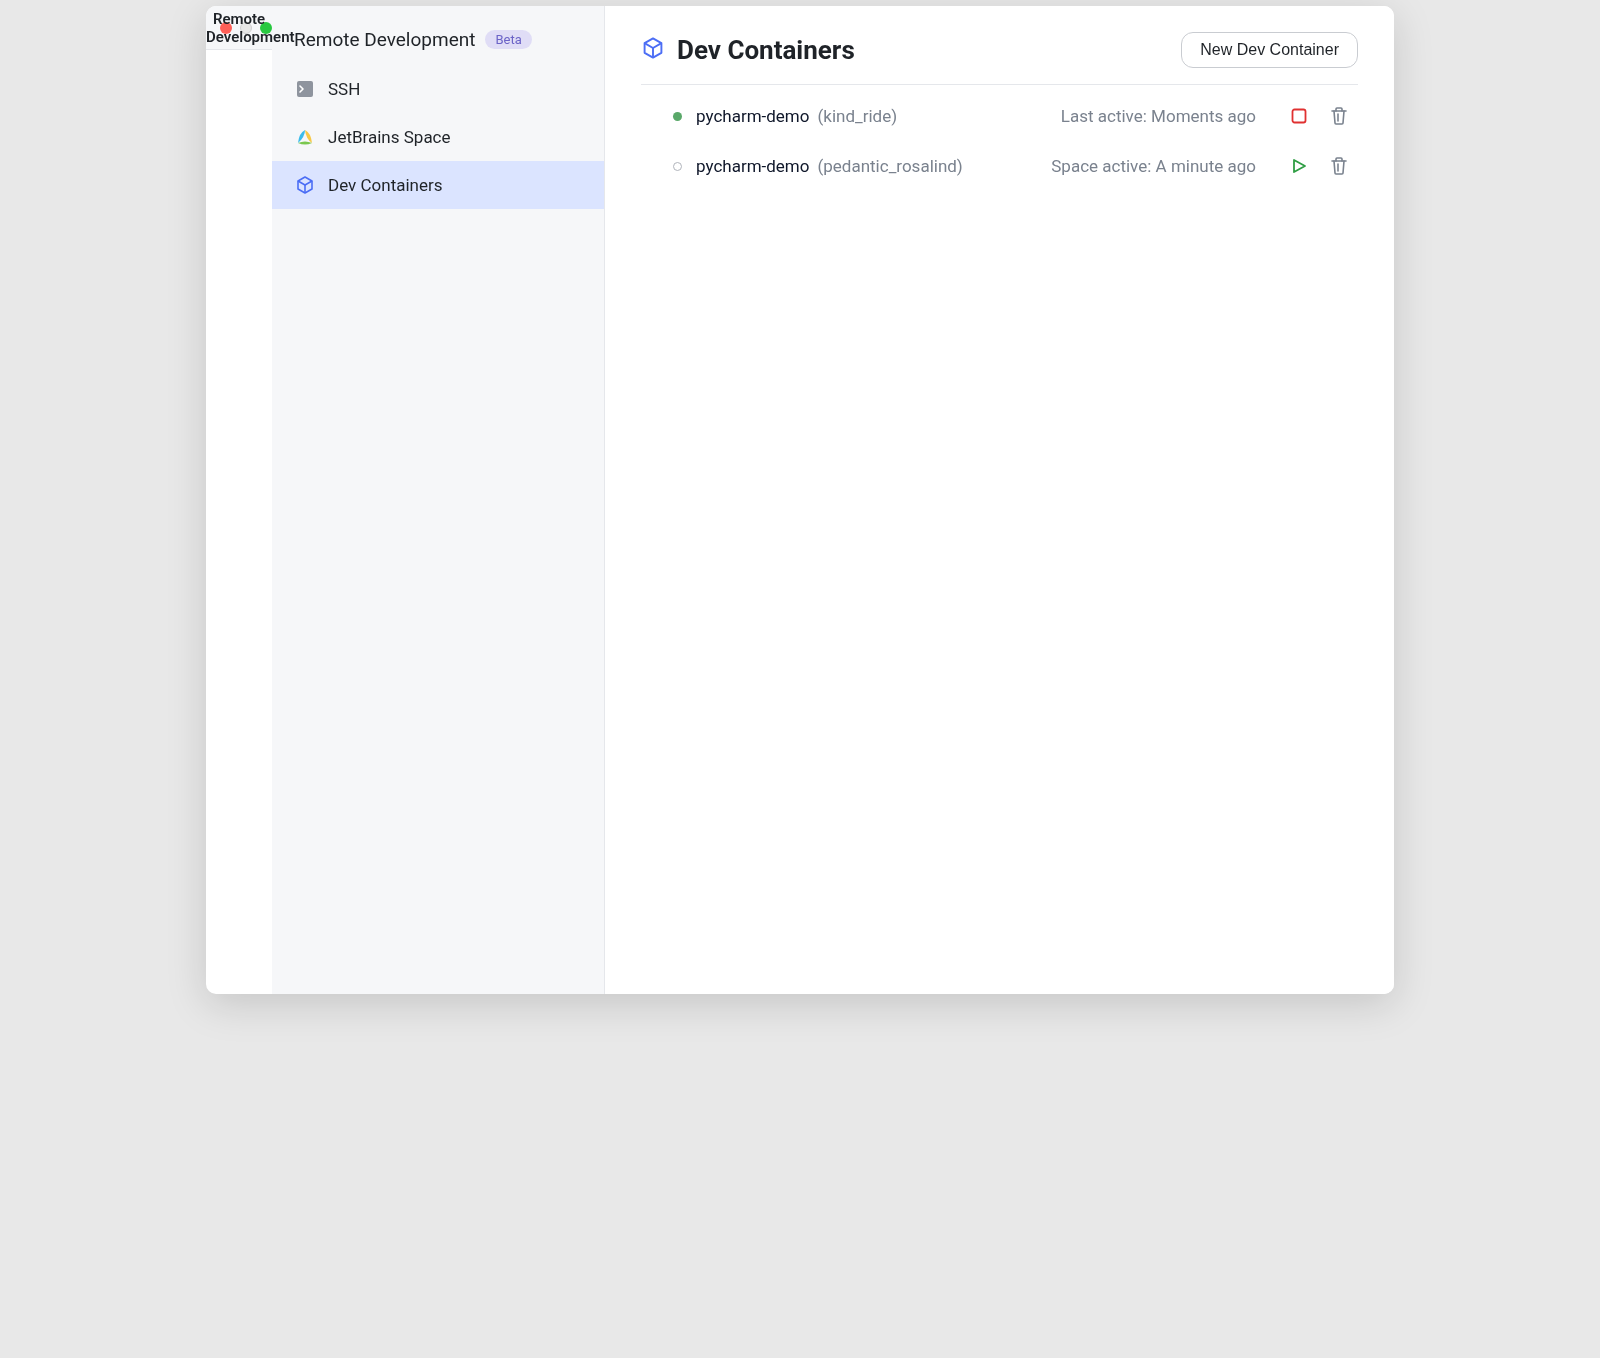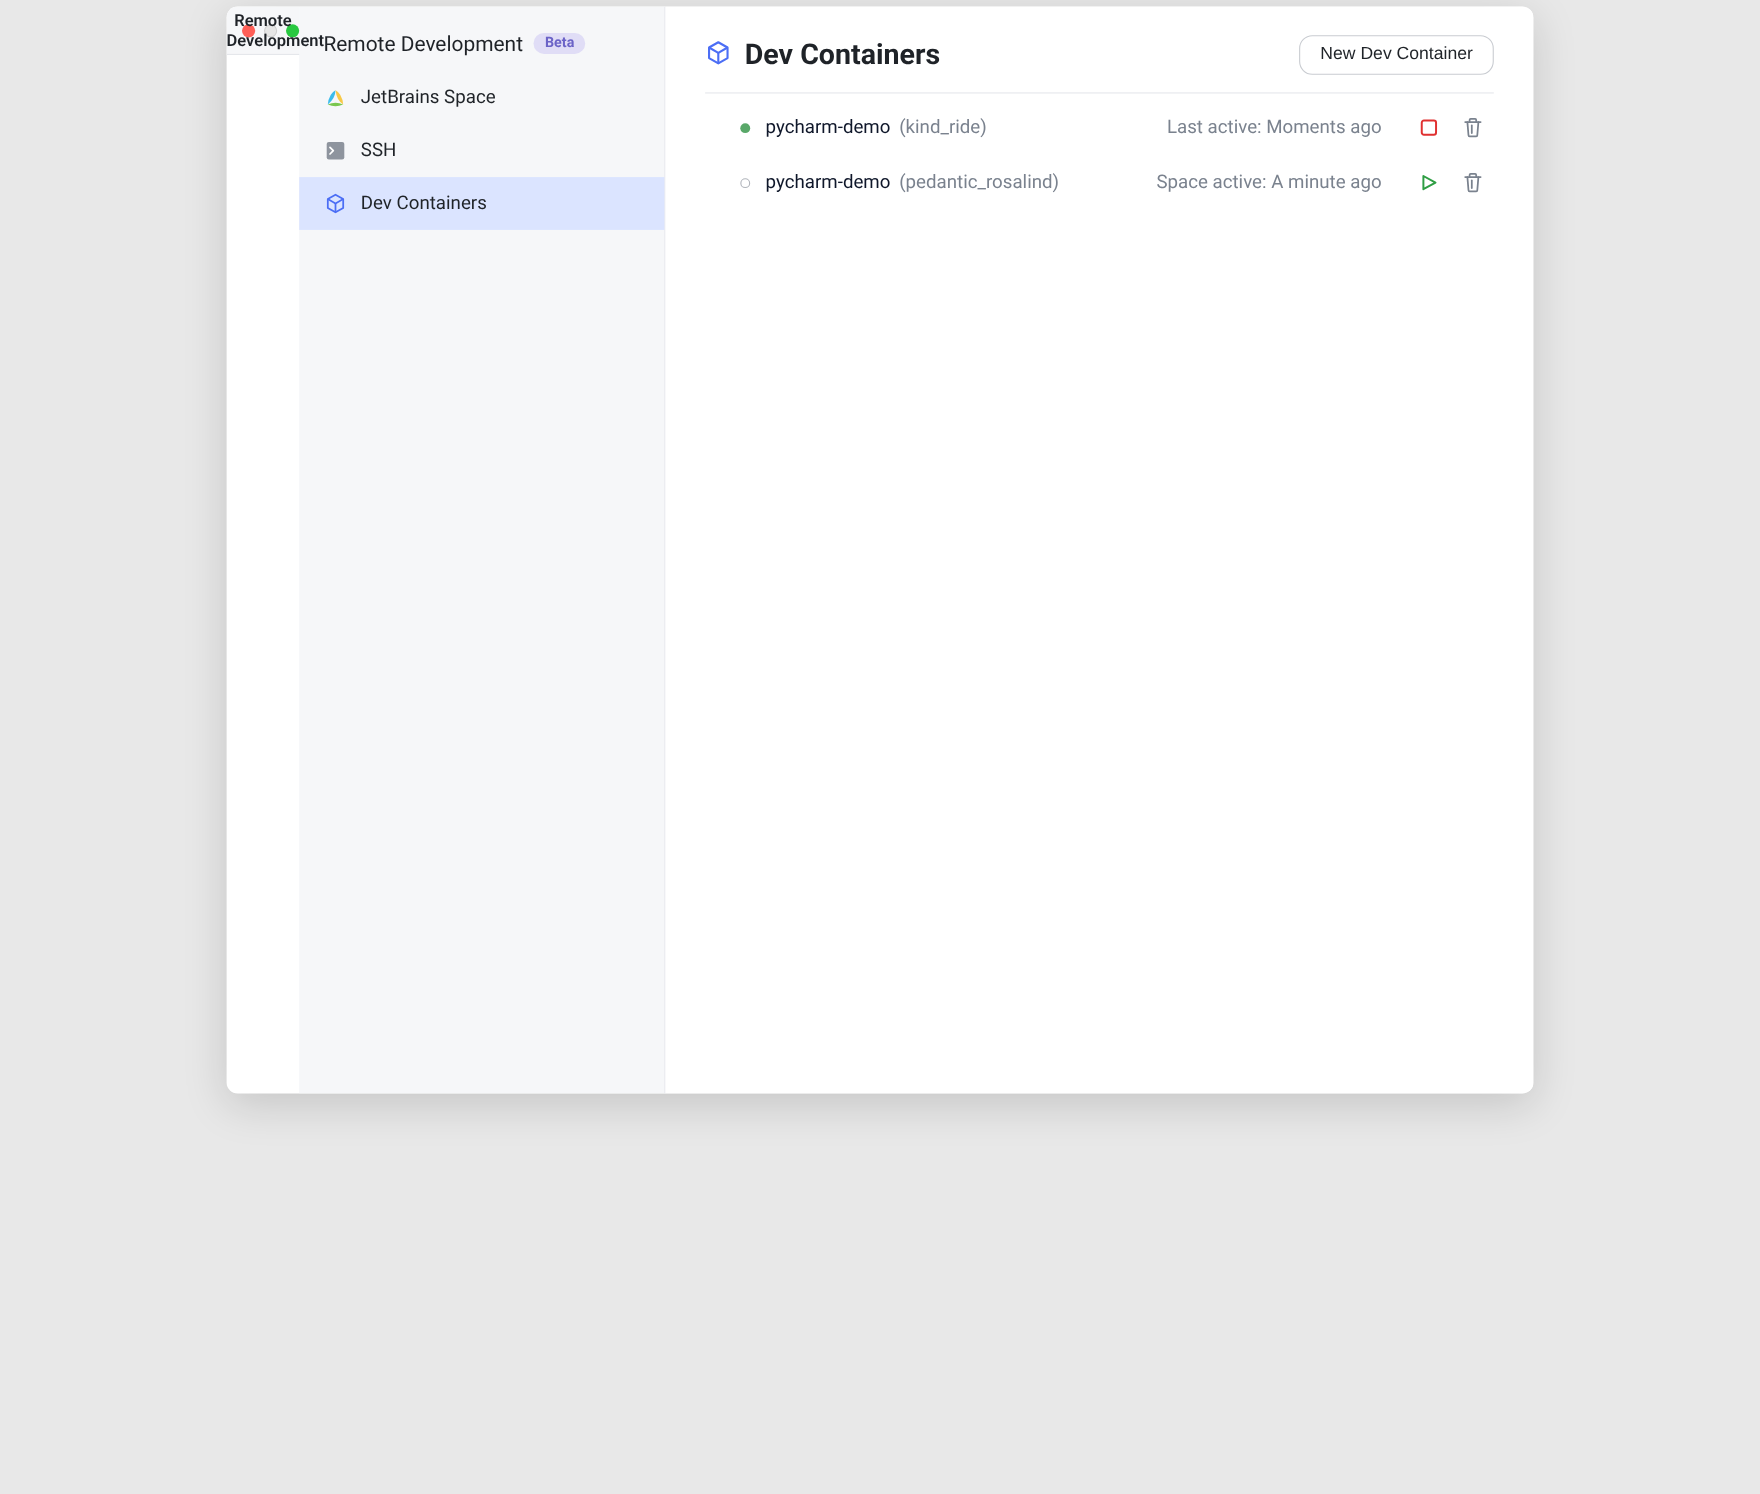--- a/index.html
+++ b/index.html
@@ -69,21 +69,21 @@
   }
   .sidebar-title {
     font-size: 19px;
     font-weight: 400;
     color: #1f2328;
   }
   .beta-badge {
     background: #e0ddf6;
     color: #6b63c7;
     font-size: 13px;
-    font-weight: 700;
+    font-weight: 400;
     padding: 2px 10px;
     border-radius: 10px;
   }
   .sidebar-section-label {
     padding: 12px 22px 10px 22px;
     color: #818998;
     font-size: 17px;
   }
   .sidebar-item {
     display: flex;
@@ -191,37 +191,37 @@
 
   <div class="body">
     <aside class="sidebar">
       <div class="sidebar-header">
         <span class="sidebar-title">Remote Development</span>
         <span class="beta-badge">Beta</span>
       </div>
 
       <div class="sidebar-item">
         <span class="icon-slot">
+          <svg width="18" height="18" viewBox="0 0 18 18">
+              <rect x="1" y="1" width="16" height="16" rx="2" fill="#8e949e"></rect>
+              <path d="M4 6 L7 9 L4 12" stroke="#fff" stroke-width="1.6" fill="none" stroke-linecap="round" stroke-linejoin="round"></path>
+            </svg>
+        </span>
+        <span>SSH</span>
+      </div>
+
+      <div class="sidebar-item">
+        <span class="icon-slot">
           <svg width="20" height="20" viewBox="0 0 20 20">
             <path d="M3 16 Q4 6 10 3 Q10 10 3 16 Z" fill="#3bbceb"></path>
             <path d="M10 3 Q16 6 17 16 Q11 12 10 3 Z" fill="#f7c948"></path>
             <path d="M3 16 Q10 13 17 16 Q10 19 3 16 Z" fill="#7ac74f"></path>
           </svg>
         </span>
         <span>JetBrains Space</span>
-      </div>
-
-      <div class="sidebar-item">
-        <span class="icon-slot">
-          <svg width="18" height="18" viewBox="0 0 18 18">
-              <rect x="1" y="1" width="16" height="16" rx="2" fill="#8e949e"></rect>
-              <path d="M4 6 L7 9 L4 12" stroke="#fff" stroke-width="1.6" fill="none" stroke-linecap="round" stroke-linejoin="round"></path>
-            </svg>
-        </span>
-        <span>SSH</span>
       </div>
 
       <div class="sidebar-item selected">
         <span class="icon-slot">
           <svg width="20" height="20" viewBox="0 0 20 20" fill="none" stroke="#4c6ef5" stroke-width="1.6" stroke-linejoin="round">
             <path d="M10 2 L17 6 L17 14 L10 18 L3 14 L3 6 Z"></path>
             <path d="M3 6 L10 10 L17 6"></path>
             <path d="M10 10 L10 18"></path>
           </svg>
         </span>

